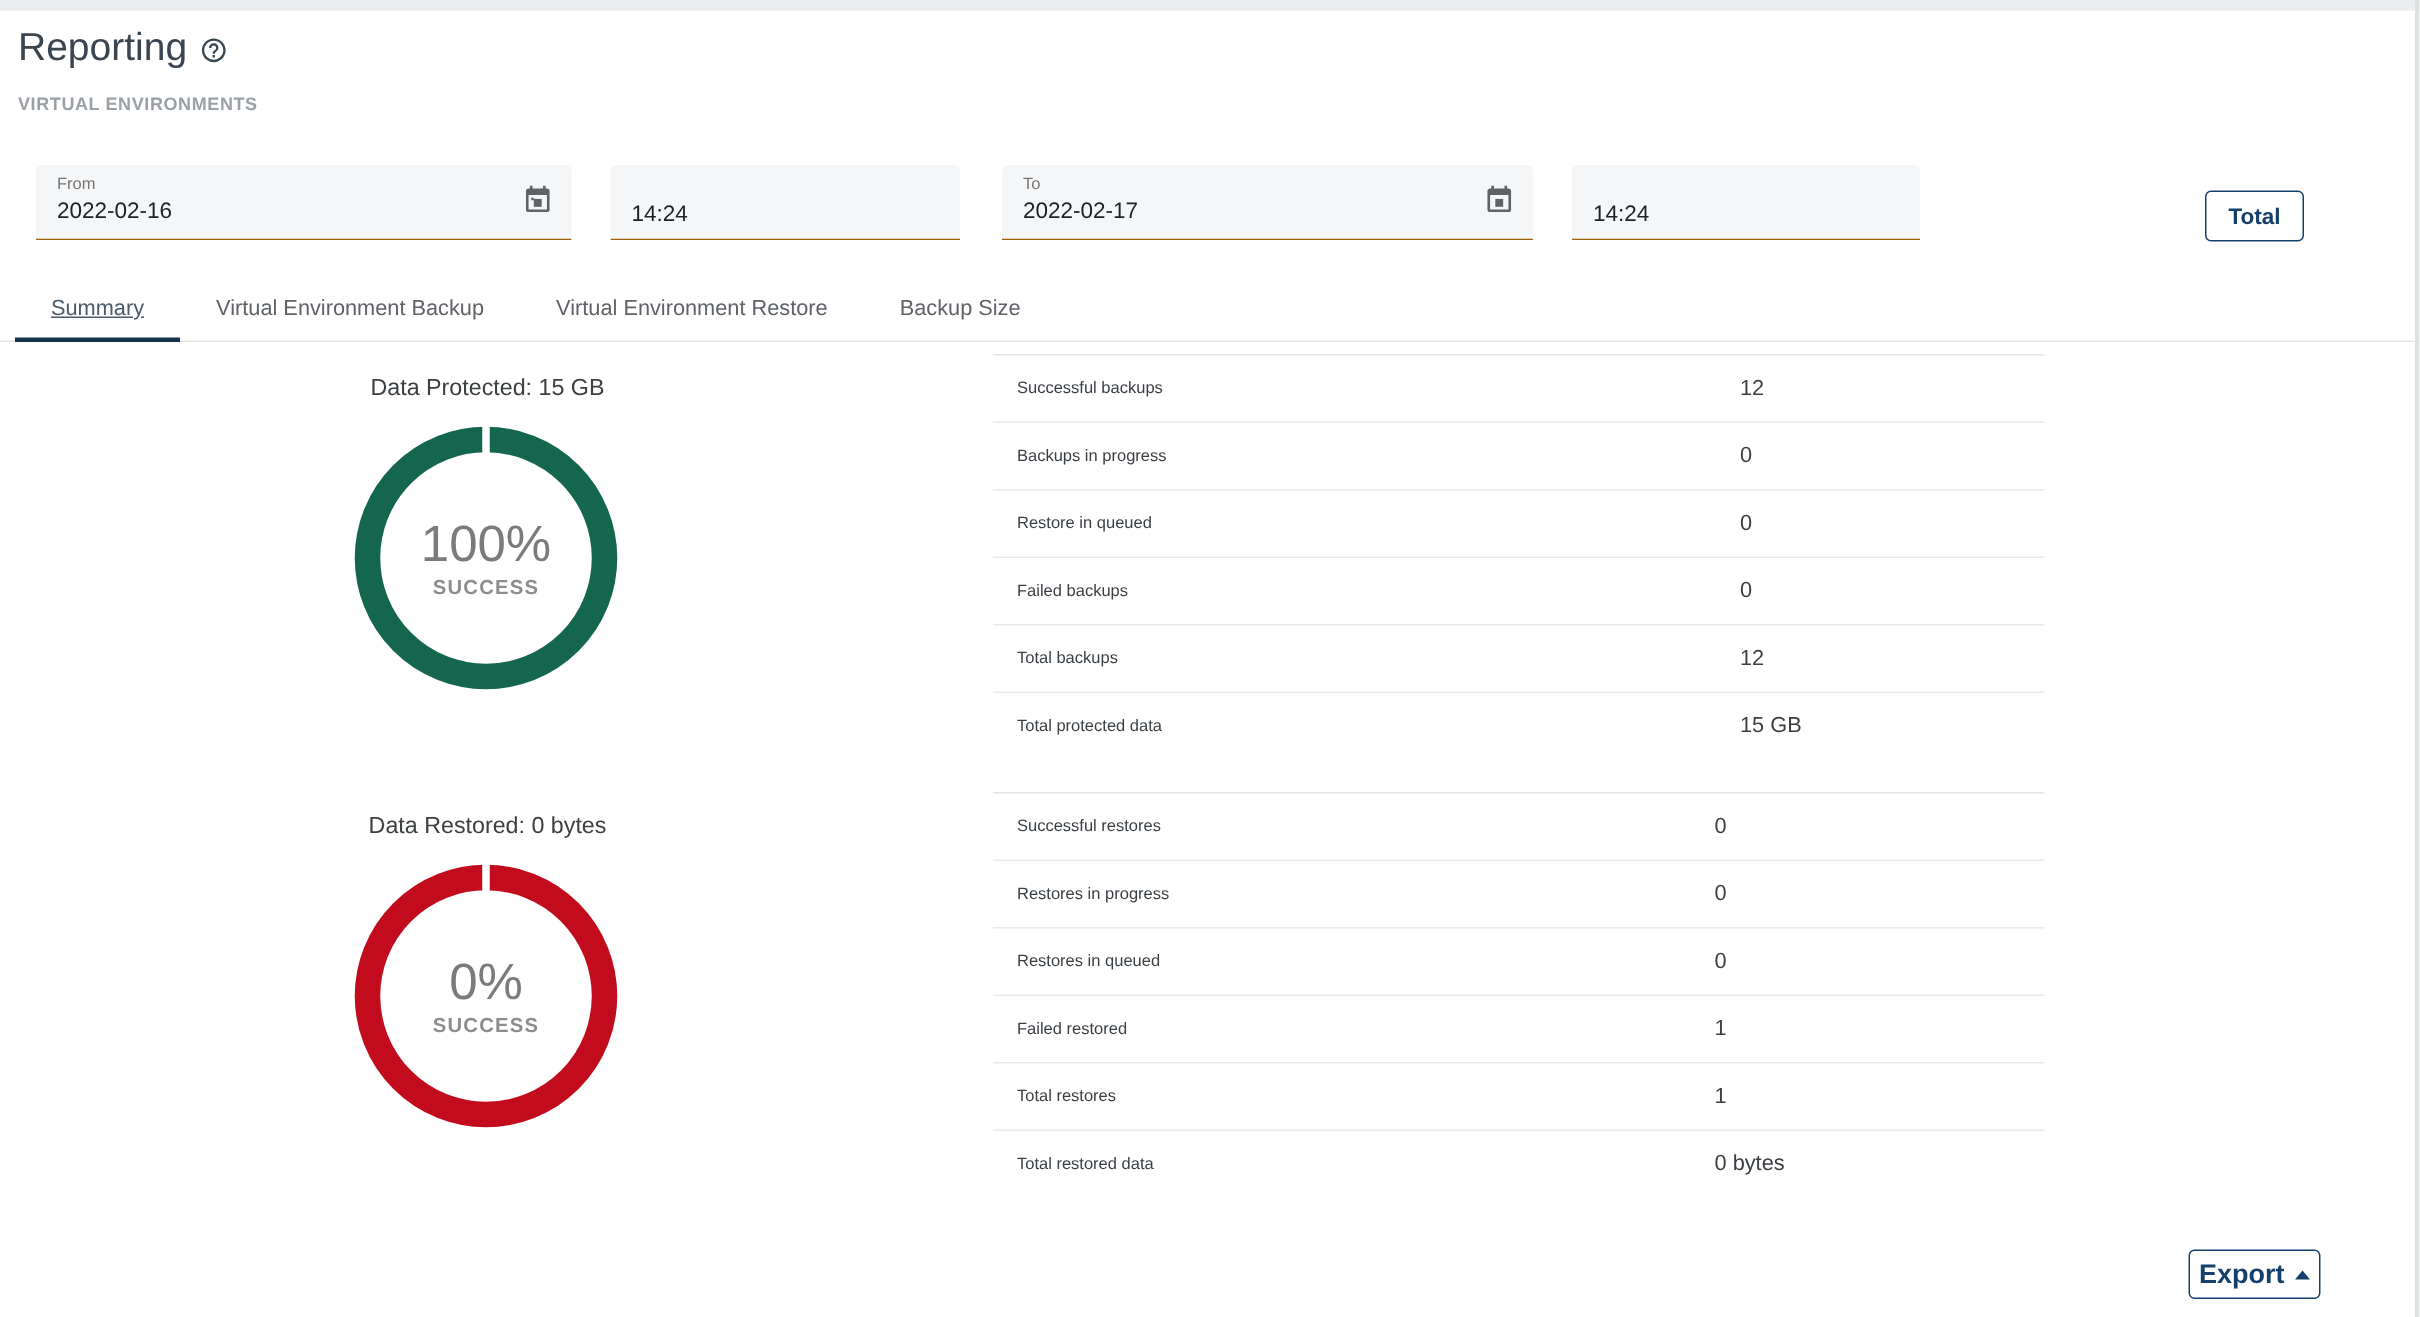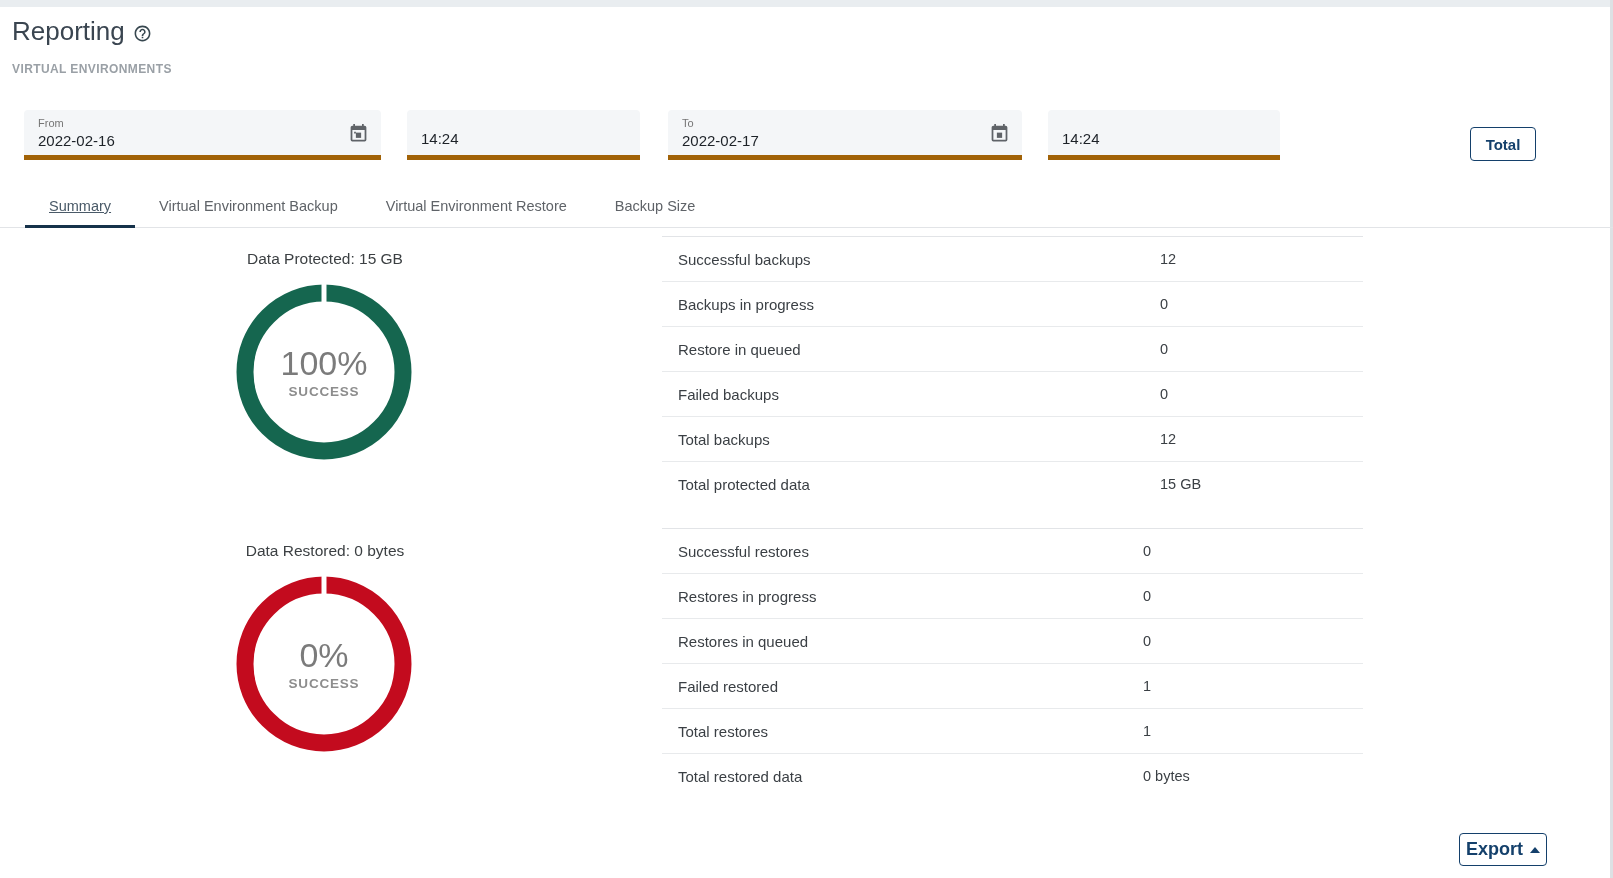--- a/index.html
+++ b/index.html
@@ -9,38 +9,38 @@
   .right-strip { position:absolute; top:0; right:0; bottom:0; width:3px; background:#dde1e4; }
 
   
   .title-row { position:absolute; top:16px; left:12px; display:flex; align-items:center; gap:8px; }
   .page-title { font-size:26px; color:#3a4550; font-weight:400; }
   .help-btn { width:19px; height:19px; border:none; background:none; cursor:pointer; padding:0; display:flex; margin-top:3px; }
   .section-label { position:absolute; top:62px; left:12px; font-size:12px; font-weight:bold; color:#9aa0a6; letter-spacing:0.4px; }
 
   
   .filters { position:absolute; top:110px; left:24px; right:0; height:55px; }
-  .field { position:absolute; top:0; height:50px; background:#f4f6f8; border-bottom:5px solid #a16207;
+  .field { position:absolute; top:0; height:50px; background:#f4f6f8; border-bottom:1px solid #a16207;
            border-radius:4px 4px 0 0; padding:7px 12px 0 14px; }
   .field-from { left:0; width:357px; }
   .field-time1 { left:383px; width:233px; }
   .field-to { left:644px; width:354px; }
   .field-time2 { left:1024px; width:232px; }
   .field-label { font-size:11px; color:#757575; line-height:13px; }
   .field-value { font-size:15px; color:#1d2228; line-height:22px; }
   .time-value { position:absolute; left:14px; bottom:8px; font-size:15px; color:#1d2228; }
   .cal-btn { position:absolute; right:12px; top:13px; width:22px; height:22px; border:none; background:none; padding:0; cursor:pointer; }
   .btn { border:1px solid #14406b; background:#fff; color:#14406b; border-radius:4px;
          font-family:"Liberation Sans", sans-serif; font-size:15px; font-weight:600; cursor:pointer;
          display:flex; align-items:center; justify-content:center; gap:4px; }
   .apply-btn { position:absolute; left:1446px; top:17px; width:66px; height:34px; }
 
   
   .tabs { position:absolute; top:185px; left:0; right:0; height:43px; border-bottom:1px solid #e2e4e7;
-          display:flex; padding-left:25px;text-align:right; }
+          display:flex; padding-left:10px;text-align:right; }
   .tab { position:relative; padding:0 24px; display:flex; align-items:center; font-size:14.5px;
          color:#5f6368; cursor:pointer; white-space:nowrap; }
   .tab.active { color:#4a5a68; text-decoration:underline; }
   .tab.active::after { content:""; position:absolute; left:0; right:0; bottom:-1px; height:3px; background:#16324a; }
 
   
   .chart-title { position:absolute; left:0; width:650px; text-align:center; font-size:15.5px; color:#3c4043; }
   .chart-title-1 { top:250px;text-align:center; }
   .chart-title-2 { top:542px; }
   .donut { position:absolute; left:236px; width:176px; height:176px; }
@@ -52,21 +52,21 @@
   .donut-pct { font-size:34px; color:#7b7b7b; line-height:36px; }
   .donut-cap { font-size:13.5px; font-weight:bold; color:#8d8d8d; letter-spacing:0.8px; margin-top:3px; }
 
   
   .tables { position:absolute; left:662px; top:236px; width:701px; }
   .t-table { border-top:1px solid #e2e4e7; }
   .t-table-restore { }
   .t-row { display:flex; align-items:center; height:45px; border-bottom:1px solid #e8eaec; }
   .t-row:last-child { border-bottom:none; }
   .t-table-backup .t-row:last-child { height:66px; align-items:flex-start; padding-top:12px; }
-  .t-label { font-size:15px; color:#3a3f44; padding-left:16px; line-height:21px; }
+  .t-label { font-size:11px; color:#3a3f44; padding-left:16px; line-height:21px; }
   .t-table-backup .t-label { width:498px; }
   .t-table-restore .t-label { width:481px; }
   .t-value { font-size:14.5px; color:#3a3f44; line-height:21px; }
 
   .export-btn { position:absolute; left:1459px; top:833px; width:88px; height:33px; font-size:18px; }
   .caret-up { width:0; height:0; border-left:5px solid transparent; border-right:5px solid transparent;
               border-bottom:6px solid #14406b; display:inline-block; margin-left:3px; }
 </style>
 </head>
 <body>

